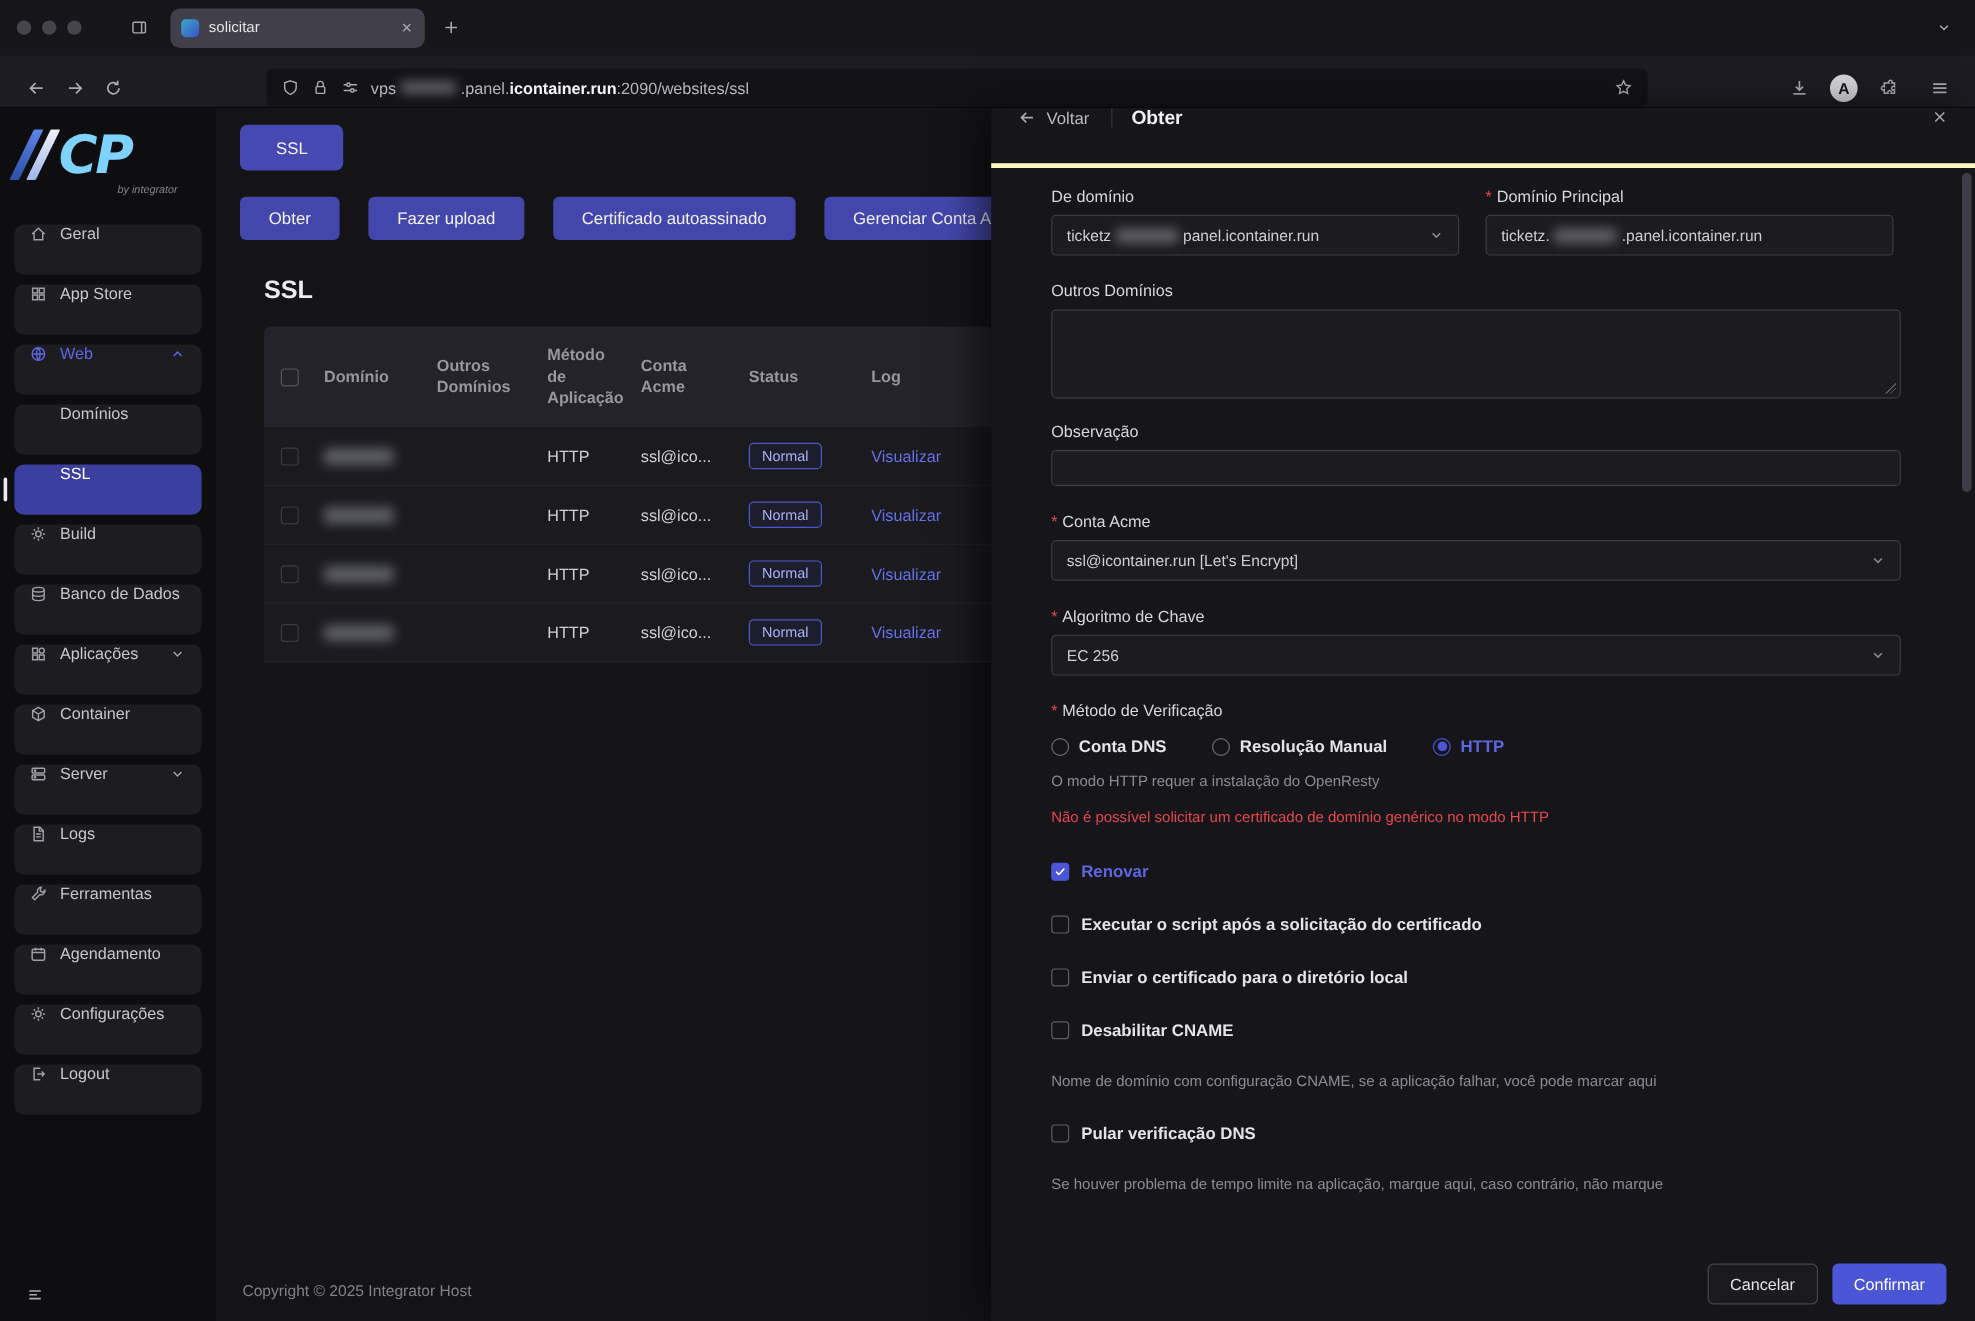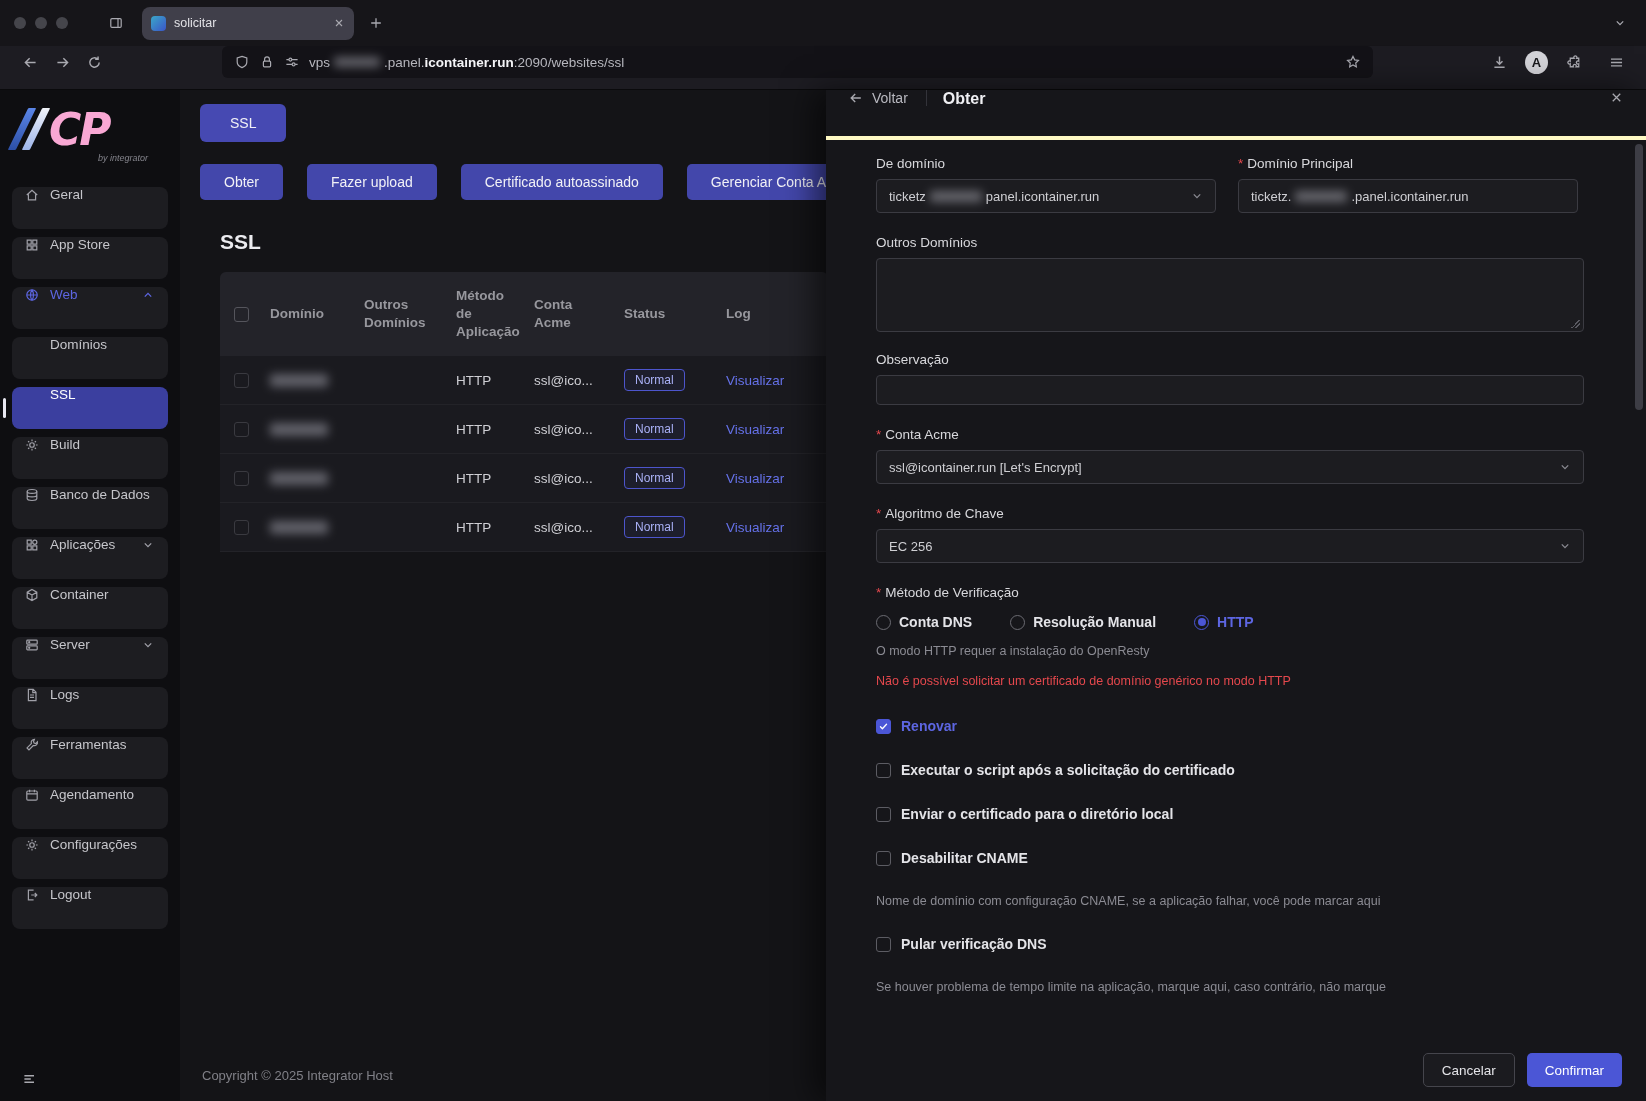--- a/index.html
+++ b/index.html
@@ -13,21 +13,21 @@
   .ic { display:inline-flex; align-items:center; justify-content:center; color:#a9a9b0; }
   .ic svg { width:16px; height:16px; }
   .tb-tool { margin-right:18px; }
   .tab { height:33px; width:212px; background:#403f4a; border-radius:8px; display:flex; align-items:center; padding:0 9px; gap:8px; }
   .favicon { width:15px; height:15px; border-radius:4px; background:linear-gradient(135deg,#3aa7c8,#3b55c8); flex:0 0 auto; }
   .tab-title { font-size:12.5px; color:#e2e2e6; flex:1; }
   .tab-close svg { width:12px; height:12px; }
   .newtab { margin-left:14px; }
   .tab-overflow { position:absolute; right:18px; }
 
-  .navbar { height:44px; background:#1d1c22; display:flex; align-items:flex-start; padding:0 14px; border-bottom:1px solid #0a0a0c; }
+  .navbar { height:44px; background:#1d1c22; display:flex; align-items:flex-end; padding:0 14px; border-bottom:1px solid #0a0a0c; }
   .nav-ic { width:32px; height:32px; border-radius:5px; }
   .nav-ic svg { width:17px; height:17px; }
   .urlbar { flex:1; height:32px; margin:0 110px 0 112px; background:#131217; border-radius:6px;
             display:flex; align-items:center; padding:0 12px; gap:9px; }
   .url-text { font-size:13.5px; color:#b6b6bd; display:flex; align-items:center; }
   .url-domain { color:#f5f5f8; font-weight:700; }
   .url-star { margin-left:auto; }
   .avatar { width:23px; height:23px; border-radius:50%; background:#d3d3d8; color:#17171a; font-size:13px; font-weight:700;
             display:flex; align-items:center; justify-content:center; }
   .nav-right { display:flex; align-items:center; gap:10px; }
@@ -39,21 +39,21 @@
   .app { position:relative; height:1011px; display:flex; background:#141417; }
 
   
   .sidebar { width:180px; flex:0 0 auto; background:#0e0e11; padding:14px 12px; position:relative; }
   .logo { margin:4px 4px 24px 6px; }
   .logo-mark { display:flex; align-items:flex-end; }
   .stripe { width:8px; height:42px; transform:skewX(-26deg); margin-right:6px; border-radius:1px; }
   .s1 { background:linear-gradient(180deg,#5b86e8,#2c4fa6); }
   .s2 { background:linear-gradient(180deg,#f0f2f8,#9db5ea); }
   .logo-text { font-family:"DejaVu Sans", sans-serif; font-style:italic; font-weight:700; font-size:44px;
-               line-height:40px; letter-spacing:-2px; color:#f9a8d4; margin-left:3px; }
+               line-height:40px; letter-spacing:-2px; color:#7dd3fc; margin-left:3px; }
   .logo-sub { font-size:9px; font-style:italic; color:#84848c; text-align:right; padding-right:16px; margin-top:3px; }
 
   .side-item { position:relative; height:42px; margin-bottom:8px; background:#1d1d21; border-radius:8px;
                display:flex; align-items:flex-start; gap:10px; padding:0 12px; font-size:13.5px; color:#c6c6cb; cursor:default; }
   .side-item .ic { color:#a0a0a8; }
   .side-item .chev { margin-left:auto; }
   .side-item.accent { color:#5d66e2; }
   .side-item.accent .ic { color:#5d66e2; }
   .side-item.sub { padding-left:38px; }
   .side-item.active { background:#3b3f9f; color:#ffffff; }

